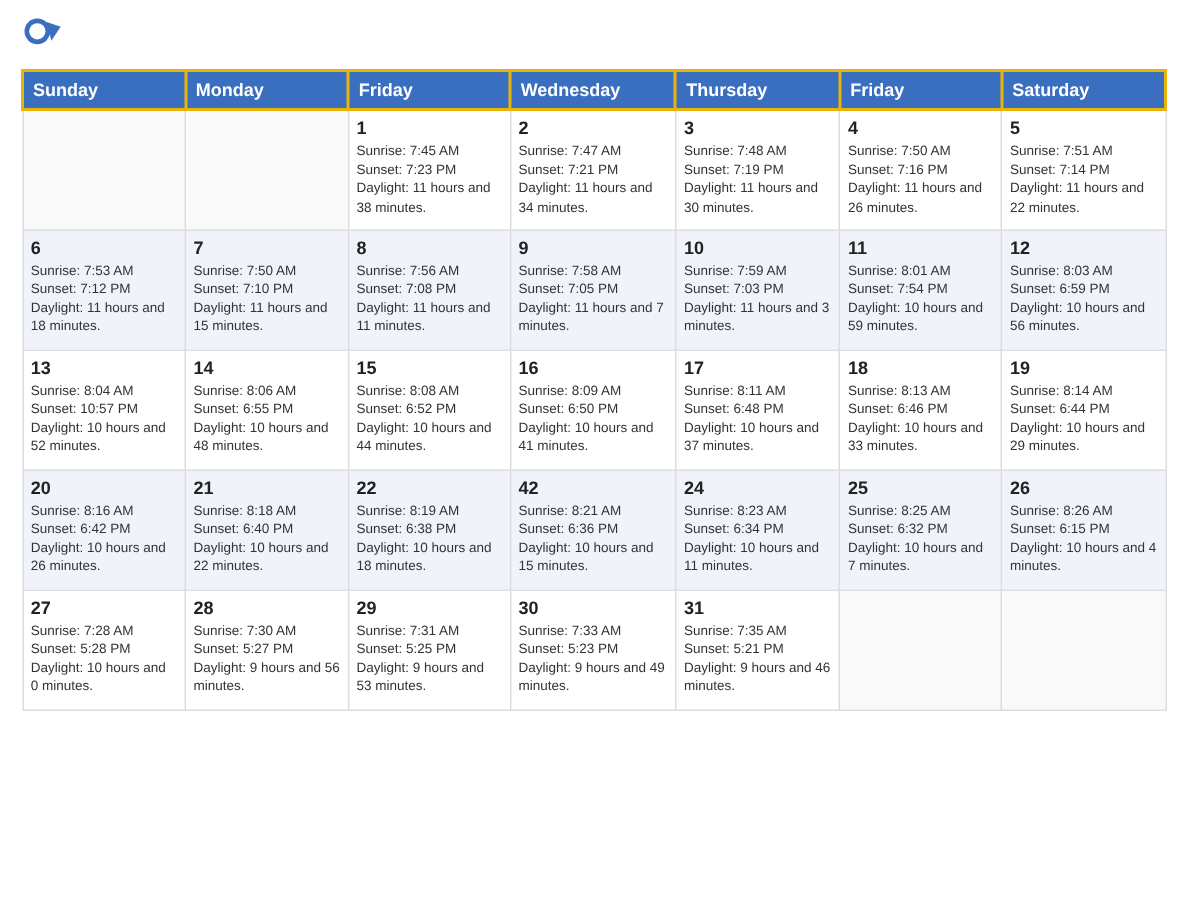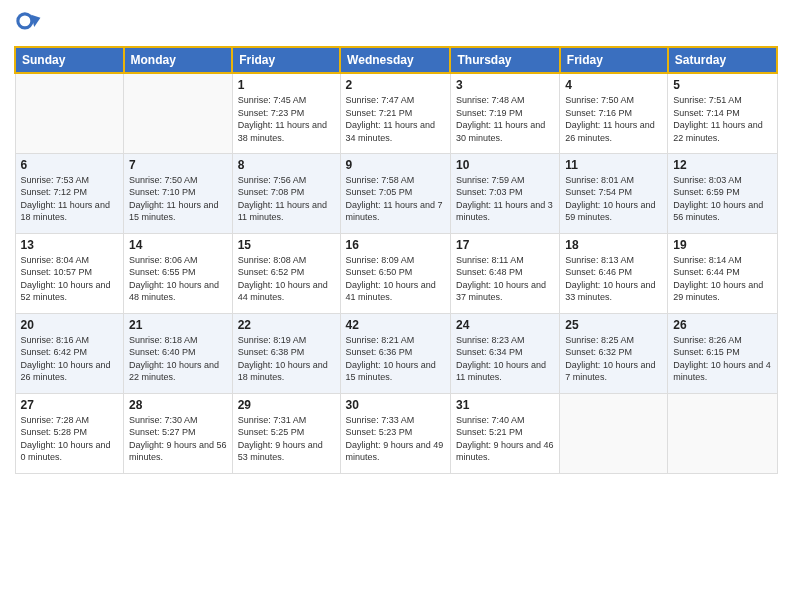--- a/index.html
+++ b/index.html
@@ -317,21 +317,21 @@
 Daylight: 9 hours and 53 minutes.</div>
           </td>
           <td>
             <span class="day-num">30</span>
             <div class="day-info">Sunrise: 7:33 AM
 Sunset: 5:23 PM
 Daylight: 9 hours and 49 minutes.</div>
           </td>
           <td>
             <span class="day-num">31</span>
-            <div class="day-info">Sunrise: 7:40 AM
+            <div class="day-info">Sunrise: 7:35 AM
 Sunset: 5:21 PM
 Daylight: 9 hours and 46 minutes.</div>
           </td>
           <td class="empty"></td>
           <td class="empty"></td>
         </tr>
       </tbody>
   </table>
 </div>
 

